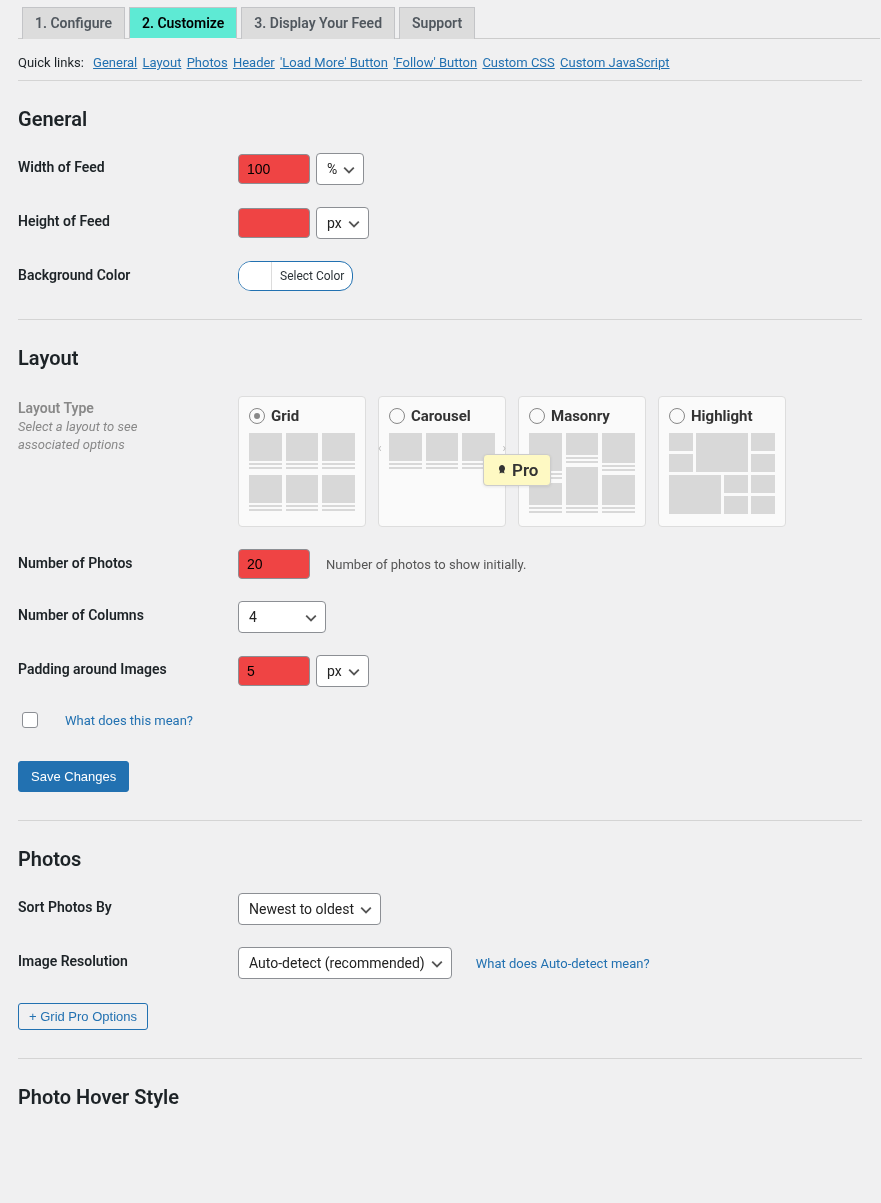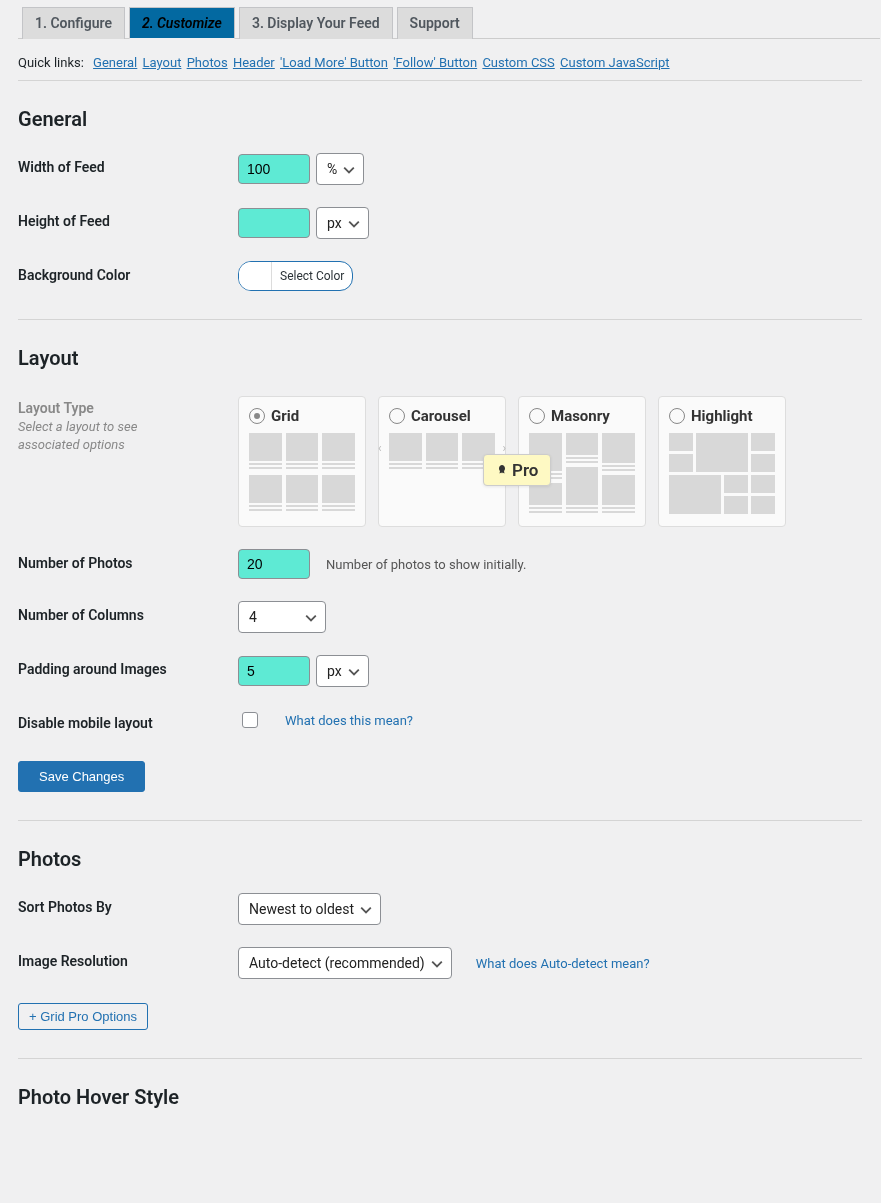--- a/index.html
+++ b/index.html
@@ -27,24 +27,23 @@
     background: #dcdcdc;
     color: #50575e;
     padding: 7px 12px;
     font-size: 14px;
     font-weight: 600;
     margin-left: 4px;
     cursor: pointer;
     margin-bottom: -1px;
   }
   .nav-tab.active {
-    background: #0369a1;
+    background: #5eead4;
     border-bottom: 1px solid #f0f0f1;
     color: #000;
-    font-style: italic;
   }
   .quick-links {
     padding: 16px 0 10px 0;
     font-size: 13px;
     border-bottom: 1px solid #d4d4d4;
     margin-bottom: 0;
   }
   .quick-links a {
     color: #2271b1;
     text-decoration: underline;
@@ -84,21 +83,21 @@
     flex-wrap: wrap;
   }
   input[type="text"] {
     border: 1px solid #8c8f94;
     border-radius: 4px;
     padding: 4px 8px;
     font-size: 14px;
     height: 30px;
     box-sizing: border-box;
     width: 72px;
-    background: #5eead4;
+    background: #ef4444;
   }
   .select-like {
     border: 1px solid #8c8f94;
     border-radius: 4px;
     background: #fff;
     height: 30px;
     padding: 0 26px 0 10px;
     font-size: 14px;
     display: inline-flex;
     align-items: center;
@@ -238,21 +237,21 @@
   .link {
     color: #2271b1;
     font-size: 13px;
     cursor: pointer;
   }
   .btn-primary {
     background: #2271b1;
     color: #fff;
     border: 1px solid #2271b1;
     border-radius: 3px;
-    padding: 7px 20px;
+    padding: 7px 12px;
     font-size: 13px;
     cursor: pointer;
     margin-top: 30px;
   }
   .btn-secondary {
     color: #2271b1;
     background: #f0f0f1;
     border: 1px solid #2271b1;
     border-radius: 3px;
     padding: 5px 10px;
@@ -520,21 +519,20 @@
       <div class="select-like">
         <span>px</span>
         <span class="chev"><svg viewBox="0 0 10 10">
               <path d="M1 3l4 4 4-4" stroke="#555" stroke-width="1.5" fill="none"></path>
             </svg></span>
       </div>
     </div>
   </div>
 
   <div class="form-row">
-    <label class="row-label">Disable mobile layout</label>
     <div class="row-field">
       <input type="checkbox" style="">
       <a class="link" style="margin-left:18px;">What does this mean?</a>
     </div>
   </div>
 
   <button class="btn-primary">Save Changes</button>
 
   <hr class="divider">
 

